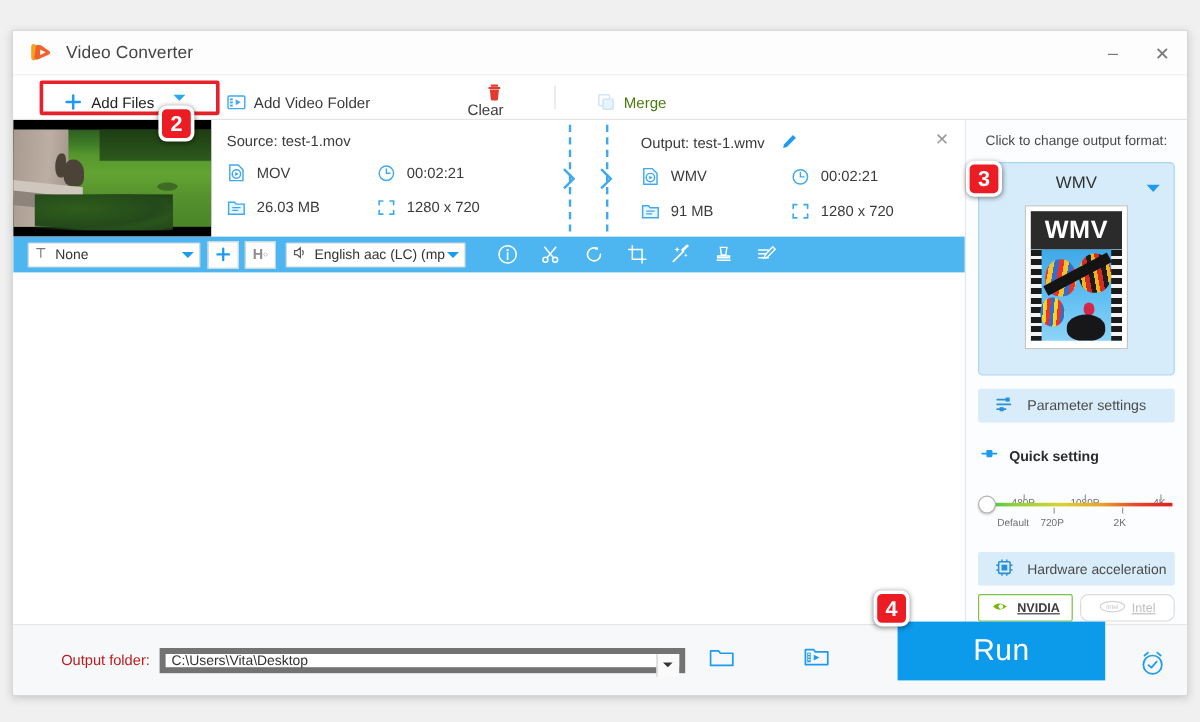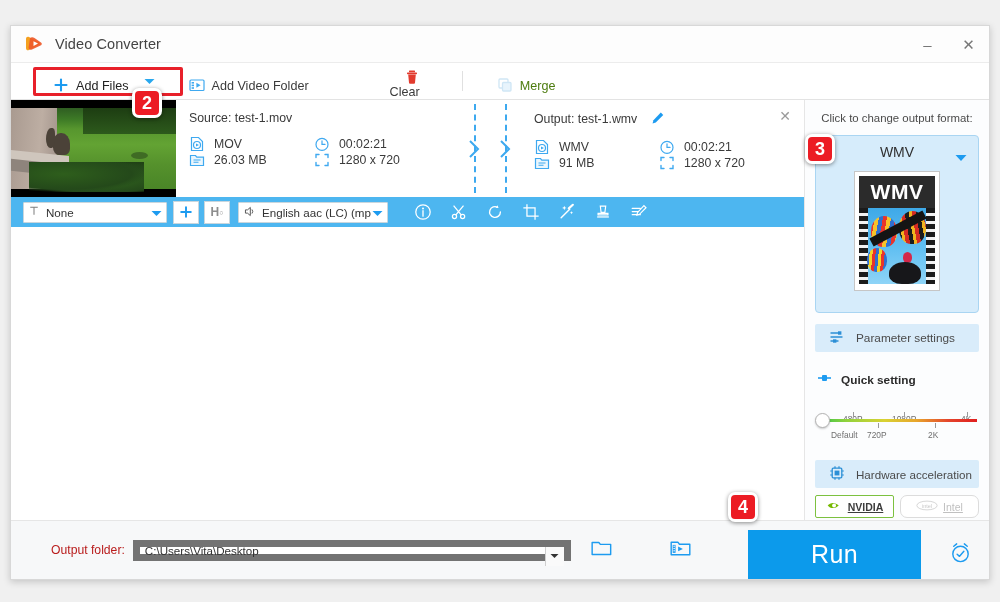--- a/index.html
+++ b/index.html
@@ -148,21 +148,21 @@
     position: absolute; left: 120px; top: 52px; width: 17px; height: 7px;
     background: #3f6b24; border-radius: 50%;
   }
 
   .card-body { flex: 1; position: relative; padding: 11px 0 0 13px; }
   .src-title { font-size: 12.3px; color: #3a3a3a; }
   .meta-grid {
     margin-top: 11px;
     display: grid;
     grid-template-columns: 125px 1fr;
-    row-gap: 0;
+    row-gap: 13px;
   }
   .meta-cell { display: flex; align-items: center; font-size: 12.3px; color: #3a3a3a; }
   .meta-cell .mtxt { margin-left: 9px; }
   .ico { width: 16px; height: 16px; flex: none; display:block; }
 
   .divider-zone { width: 31px; position: relative; flex: none; }
   .divider-zone .dash {
     position: absolute; left: 15px; top: 4px; bottom: 4px;
     border-left: 2px dashed #3da9ef;
   }
@@ -320,33 +320,33 @@
 
   
   .bottombar {
     position: absolute; left: 0; right: 0; bottom: 0; height: 59px;
     background: #f7f8f9; border-top: 1px solid #e6e6e6;
     display: flex; align-items: center;
   }
   .of-label { margin-left: 40px; font-size: 12.2px; color: #b91c1c; }
   .of-input {
     margin-left: 8px; width: 438px; height: 21px;
-    background: #fff; border: 7px solid #737373;
+    background: #fff; border: 5px solid #737373;
     display: flex; align-items: center; position: relative;
     font-size: 11.6px; color: #333; padding-left: 5px;
   }
   .of-drop {
     position: absolute; right: 0; top: 0; width: 19px; height: 19px;
     border-left: 1px solid #cfcfcf; background: #fafafa;
     display: flex; align-items: center; justify-content: center;
   }
   .of-open { margin-left: 20px; }
   .of-media { margin-left: 58px; }
   .run-btn {
-    position: absolute; right: 68px; bottom: 0;
+    position: absolute; right: 68px; bottom: 12px;
     width: 173px; height: 49px; background: #0c9aeb;
     color: #fff; font-size: 25px;
     display: flex; align-items: center; justify-content: center;
     letter-spacing: .3px;
   }
   .clock-btn {
     position: absolute; right: 14px; bottom: 12px;
     width: 30px; height: 30px;
     display: flex; align-items: center; justify-content: center;
   }

